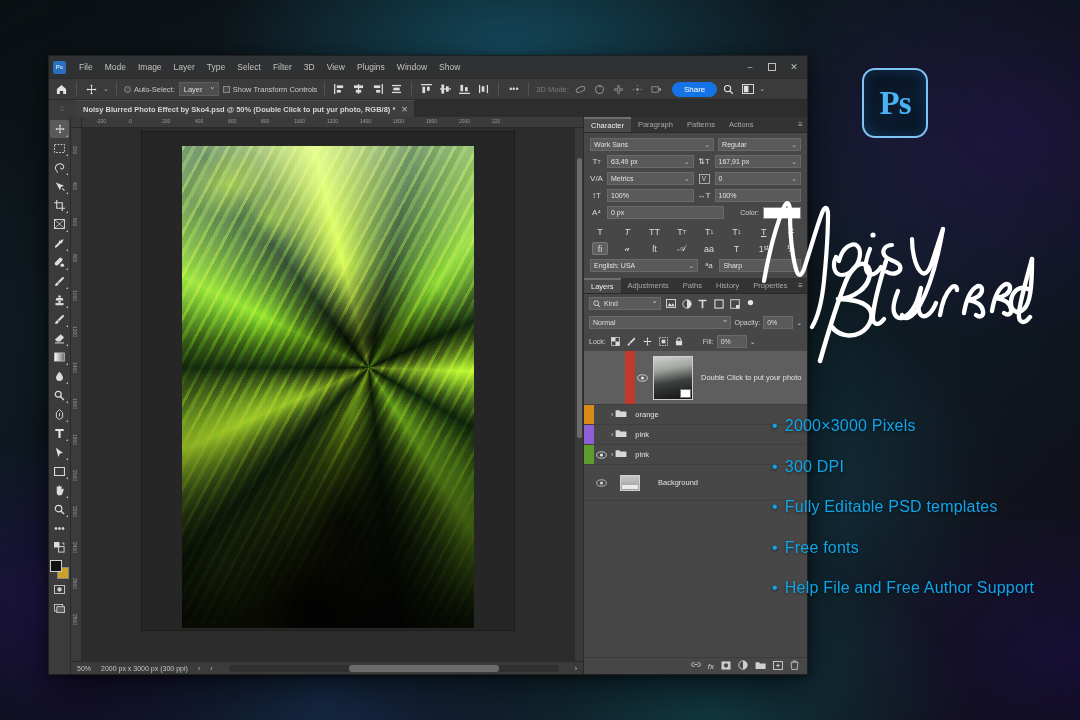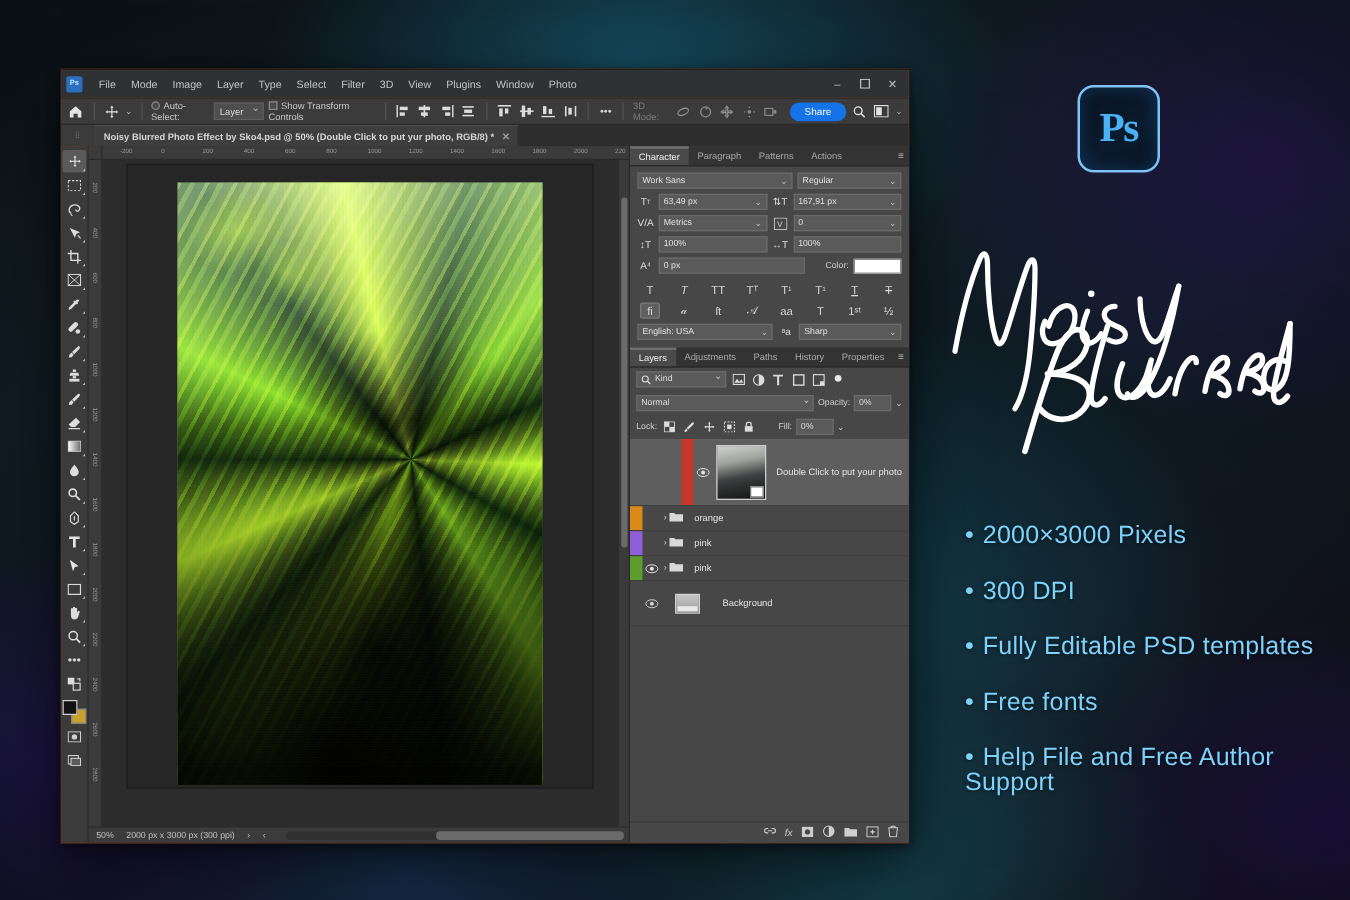--- a/index.html
+++ b/index.html
@@ -24,21 +24,21 @@
       radial-gradient(ellipse 300px 230px at 99% 92%, rgba(36,22,92,.70), transparent 72%),
       linear-gradient(160deg,#10181d 0%,#122028 30%,#0e1a22 58%,#13141f 82%,#16121f 100%);
   }
   .bg-vig {
     position:absolute; inset:0;
     background: radial-gradient(ellipse 90% 85% at 50% 50%, transparent 40%, rgba(0,0,0,.55) 100%);
   }
 
   
   #ps-window {
-    position:absolute; left:48px; top:55px; width:680px; height:620px;
+    position:absolute; left:48px; top:55px; width:760px; height:620px;
     background:#c2410c;
     box-shadow: 0 18px 48px rgba(0,0,0,.62), 0 2px 8px rgba(0,0,0,.5);
     border:1px solid #1f1f1f;
     display:flex; flex-direction:column;
     font-size:8px; color:#c9c9c9;
   }
 
   
   .menubar {
     height:22px; background:#2f3132; display:flex; align-items:center;
@@ -246,21 +246,21 @@
     display:flex; align-items:center; justify-content:center;
     box-shadow: inset 0 0 14px rgba(40,120,200,.30);
   }
   #ps-badge span { font-family:"Liberation Serif", serif; font-size:33px; font-weight:bold; color:#49b3f5; letter-spacing:-1px; }
   #script-title {
     position:absolute; left:0; top:185px; width:340px; height:180px;
   }
   #script-title svg { width:340px; height:180px; }
   #feature-list { position:absolute; left:32px; top:418px; width:308px; }
   .feat {
-    color:#7dd3fc; font-size:20px; line-height:1; margin-bottom:24.5px;
+    color:#0ea5e9; font-size:16px; line-height:1; margin-bottom:24.5px;
     letter-spacing:.2px; text-shadow:0 1px 3px rgba(0,0,0,.55);
   }
   .feat .b { margin-right:7px; }
 </style>
 </head>
 <body>
 
 <div id="bg-root">
   <div class="bg-base"></div>
   <div class="bg-vig"></div>
@@ -274,21 +274,21 @@
     <div class="menu-item">Mode</div>
     <div class="menu-item">Image</div>
     <div class="menu-item">Layer</div>
     <div class="menu-item">Type</div>
     <div class="menu-item">Select</div>
     <div class="menu-item">Filter</div>
     <div class="menu-item">3D</div>
     <div class="menu-item">View</div>
     <div class="menu-item">Plugins</div>
     <div class="menu-item">Window</div>
-    <div class="menu-item">Photo</div>
+    <div class="menu-item">Show</div>
     <div class="wincontrols">
       <div class="wc">–</div>
       <div class="wc">
         <svg width="8" height="8" viewBox="0 0 8 8">
             <rect x="0.5" y="0.5" width="7" height="7" fill="none" stroke="#bdbdbd"></rect>
           </svg>
       </div>
       <div class="wc close">✕</div>
     </div>
   </div>

